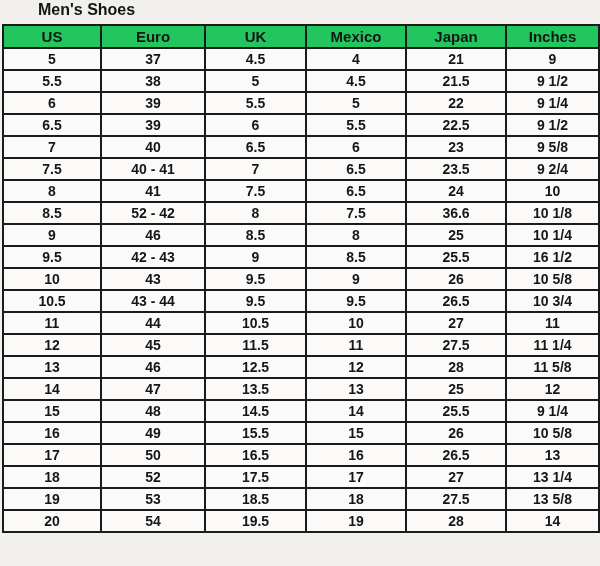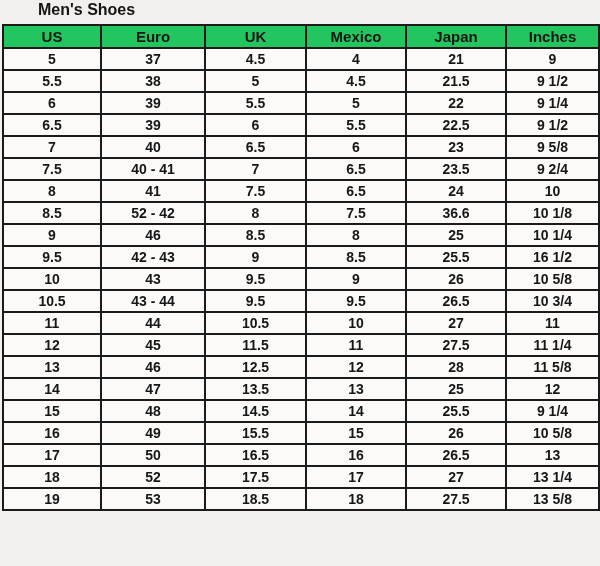--- a/index.html
+++ b/index.html
@@ -242,15 +242,23 @@
           <td>13 1/4</td>
         </tr>
         <tr>
           <td>19</td>
           <td>53</td>
           <td>18.5</td>
           <td>18</td>
           <td>27.5</td>
           <td>13 5/8</td>
         </tr>
+        <tr>
+          <td>20</td>
+          <td>54</td>
+          <td>19.5</td>
+          <td>19</td>
+          <td>28</td>
+          <td>14</td>
+        </tr>
       </tbody>
   </table>
 </div>
 
 </body></html>

